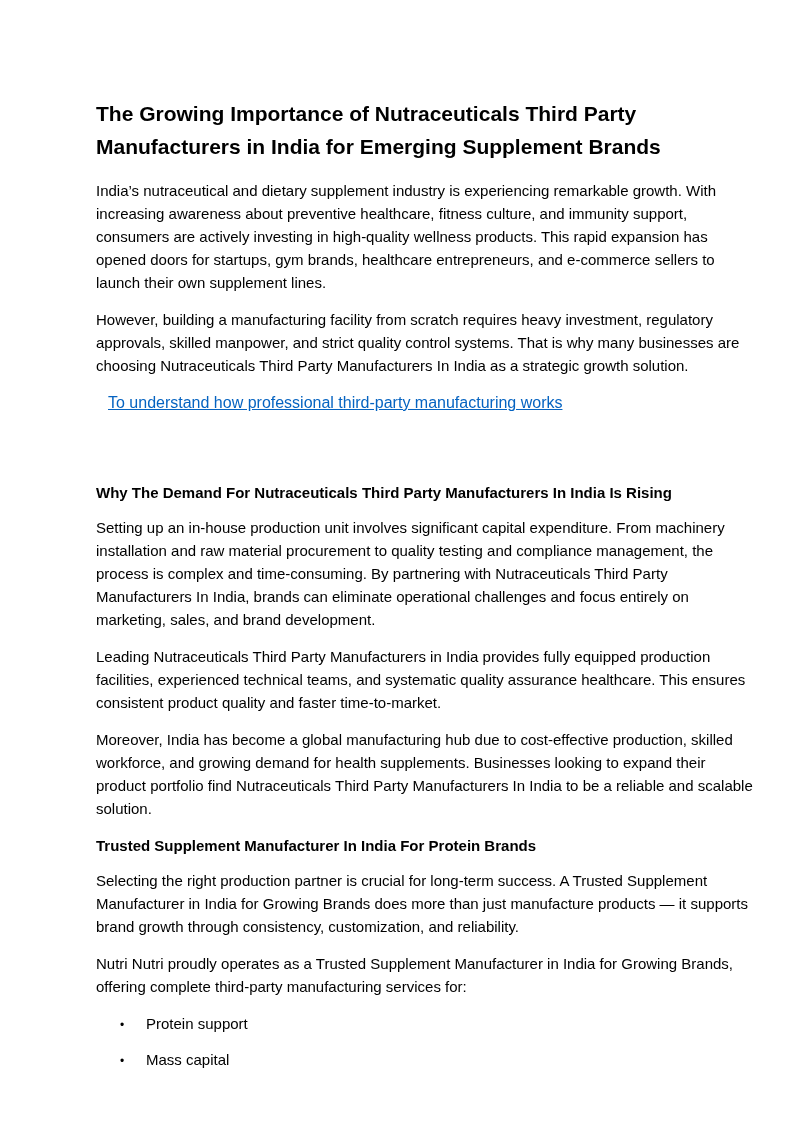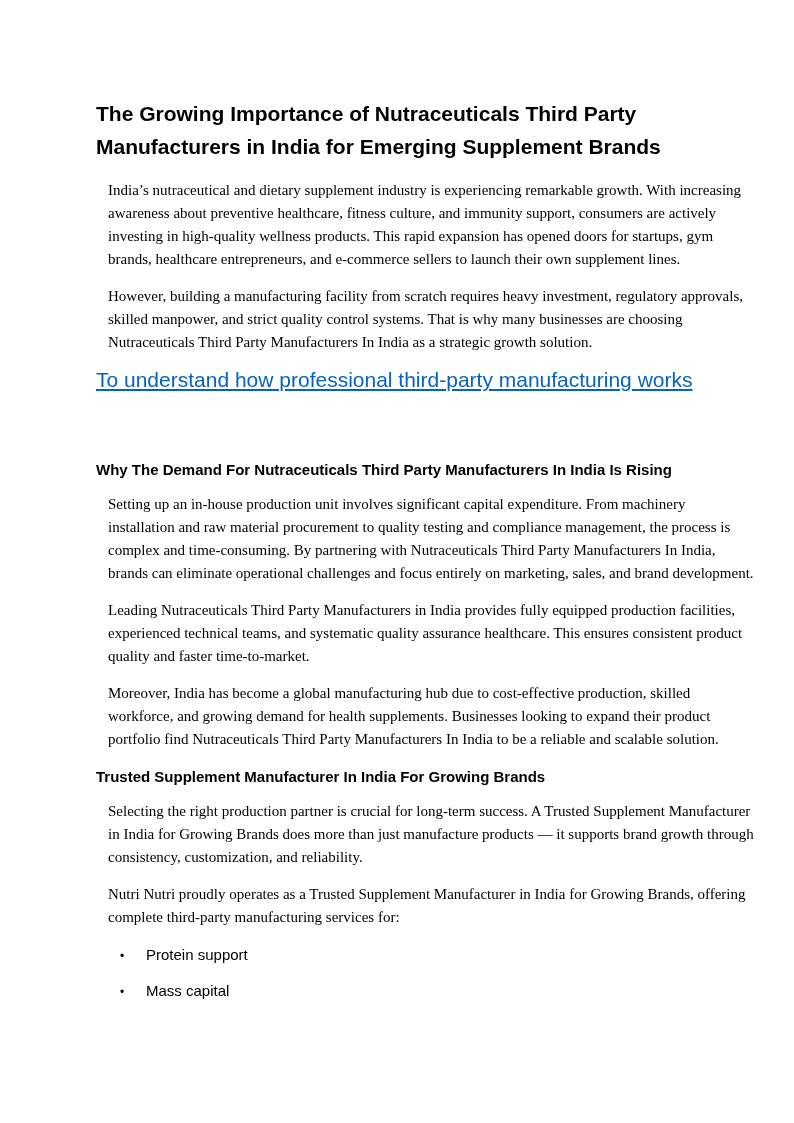--- a/index.html
+++ b/index.html
@@ -24,28 +24,27 @@
   h1.doc-title {
     font-size: 21px;
     font-weight: bold;
     line-height: 33px;
     margin: 0 0 16px 0;
     color: #000000;
   }
   p.body-para {
     font-size: 15px;
     line-height: 23px;
-    margin: 0 0 14px 12px;
+    margin: 0 0 14px 0;
     color: #000000;
-    font-family: Liberation Serif, serif;
   }
   p.link-line {
-    font-size: 21px;
+    font-size: 16px;
     line-height: 23px;
-    margin: 0 0 14px 0;
+    margin: 0 0 14px 12px;
   }
   a.doc-link {
     color: #0563c1;
     text-decoration: underline;
     cursor: pointer;
   }
   h2.section-heading {
     font-size: 15px;
     font-weight: bold;
     line-height: 23px;
@@ -90,21 +89,21 @@
   </p>
 
   <h2 class="section-heading first-section">Why The Demand For Nutraceuticals Third Party Manufacturers In India Is Rising</h2>
 
   <p class="body-para">Setting up an in-house production unit involves significant capital expenditure. From machinery installation and raw material procurement to quality testing and compliance management, the process is complex and time-consuming. By partnering with Nutraceuticals Third Party Manufacturers In India, brands can eliminate operational challenges and focus entirely on marketing, sales, and brand development.</p>
 
   <p class="body-para">Leading Nutraceuticals Third Party Manufacturers in India provides fully equipped production facilities, experienced technical teams, and systematic quality assurance healthcare. This ensures consistent product quality and faster time-to-market.</p>
 
   <p class="body-para">Moreover, India has become a global manufacturing hub due to cost-effective production, skilled workforce, and growing demand for health supplements. Businesses looking to expand their product portfolio find Nutraceuticals Third Party Manufacturers In India to be a reliable and scalable solution.</p>
 
-  <h2 class="section-heading">Trusted Supplement Manufacturer In India For Growing Brands</h2>
+  <h2 class="section-heading">Trusted Supplement Manufacturer In India For Protein Brands</h2>
 
   <p class="body-para">Selecting the right production partner is crucial for long-term success. A Trusted Supplement Manufacturer in India for Growing Brands does more than just manufacture products — it supports brand growth through consistency, customization, and reliability.</p>
 
   <p class="body-para">Nutri Nutri proudly operates as a Trusted Supplement Manufacturer in India for Growing Brands, offering complete third-party manufacturing services for:</p>
 
   <ul class="bullet-list">
     <li>
       <span class="bullet">•</span>
       <span>Protein support</span>
     </li>

